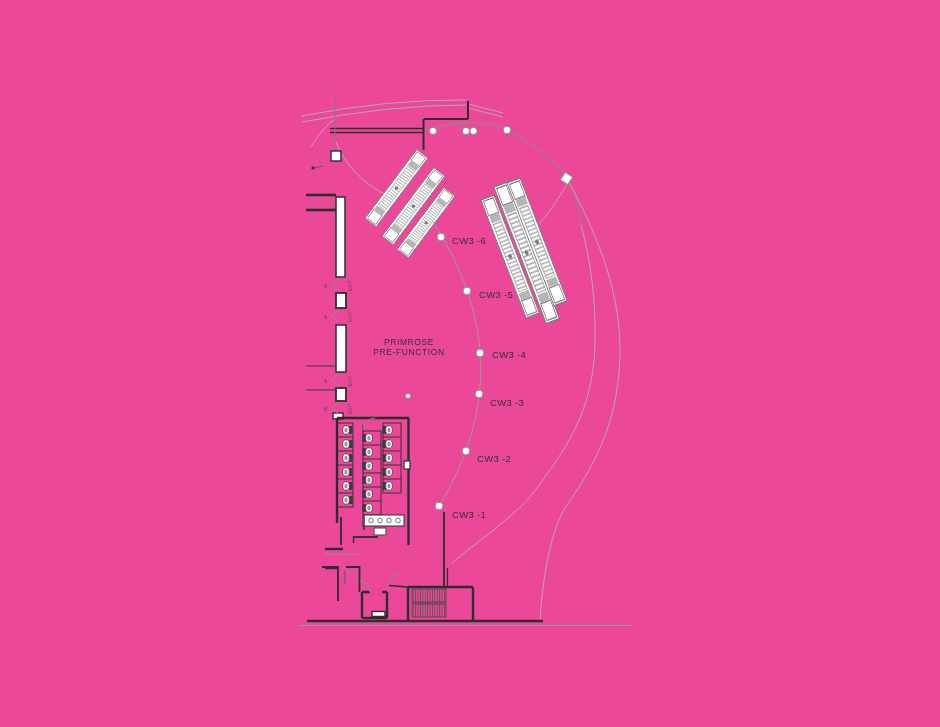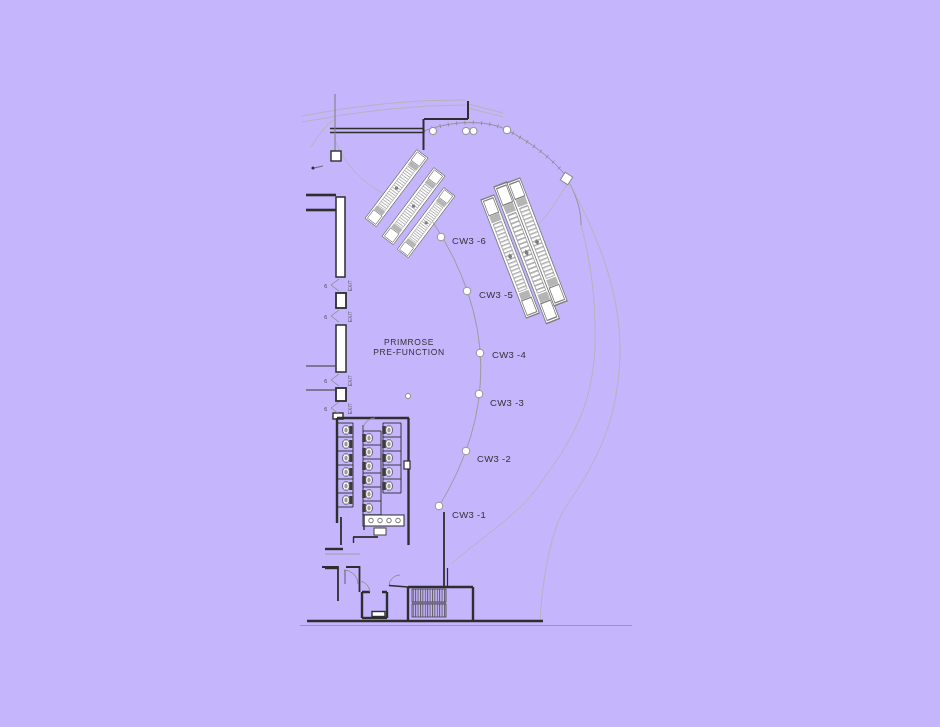--- a/index.html
+++ b/index.html
@@ -1,16 +1,16 @@
 <!DOCTYPE html>
 <html><head>
 <meta charset="utf-8">
 <style>
   html,body{margin:0;padding:0;background:#ffffff;}
-  .canvas{position:relative;width:940px;height:727px;background:#c4b5fd;overflow:hidden;
+  .canvas{position:relative;width:940px;height:727px;background:#ec4899;overflow:hidden;
           font-family:"Liberation Sans", sans-serif;}
   svg{position:absolute;left:0;top:0;}
   text{font-family:"Liberation Sans", sans-serif;fill:#333;}
   .tag{font-size:9.5px;letter-spacing:.3px;}
   .room{font-size:8.5px;letter-spacing:.6px;}
   .tiny{font-size:5px;fill:#444;}
   .exit{font-size:4.6px;fill:#555;letter-spacing:.2px;}
   .wall{stroke:#2e2e2e;fill:none;}
   .thin{stroke:#b3b3b3;fill:none;stroke-width:.9;}
   .mid{stroke:#8c8c8c;fill:none;stroke-width:.9;}

